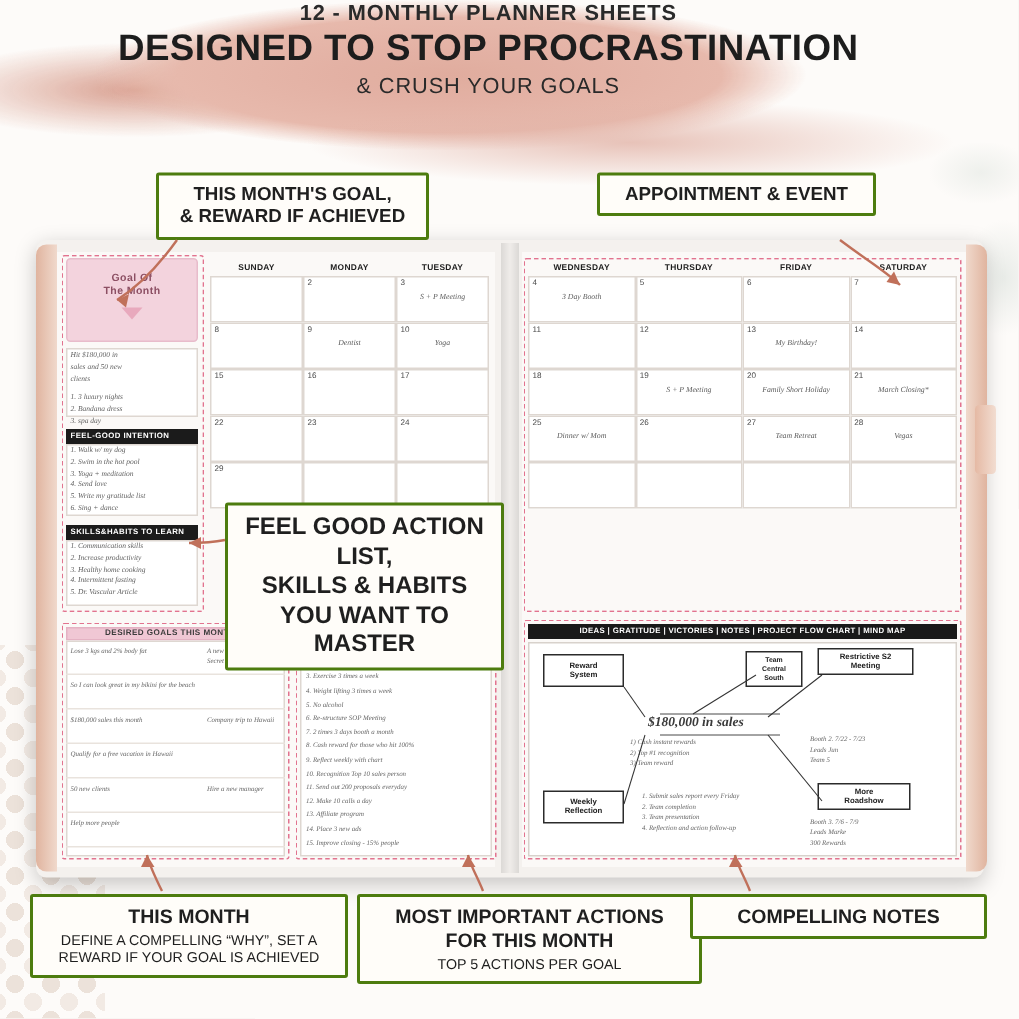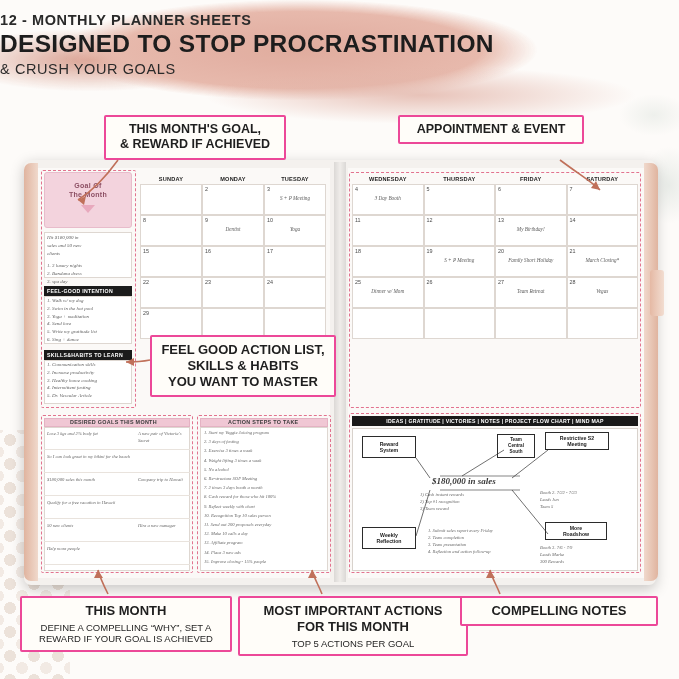--- a/index.html
+++ b/index.html
@@ -28,42 +28,42 @@
       radial-gradient(circle 6px at 10px 10px, #f0e7e0 99%, transparent 100%) 12px 12px/24px 24px;
     opacity:.8;
   }
   .bg-leaf{
     position:absolute; right:0; top:95px; width:95px; height:130px;
     background: radial-gradient(ellipse 50px 30px at 70px 20px, #eef0ec 0%, rgba(238,240,236,0) 70%),
                 radial-gradient(ellipse 40px 55px at 85px 90px, #e9ece8 0%, rgba(233,236,232,0) 70%);
   }
 
   
-  .header { position:absolute; top:12px; left:0; width:651px; }
+  .header { position:absolute; top:1px; left:0; width:651px; text-align:center; }
   .header .line1 { font-size:14.5px; letter-spacing:.6px; color:#2a2a2a; font-weight:600; }
   .header .line2 { font-size:24.5px; letter-spacing:.3px; color:#1d1d1d; font-weight:700; margin-top:2px;}
   .header .line3 { font-size:14.5px; letter-spacing:.6px; color:#2a2a2a; margin-top:3px; font-weight:500;}
 
   
   .callout {
     position:absolute;
-    border:2px solid #ec4899;
+    border:2px solid #4d7c0f;
     background:#fffdf9;
     text-align:center;
     color:#1f1f1f;
     font-weight:700;
     border-radius:2px;
     padding:5px 6px;
     line-height:1.22;
   }
   .callout .sub2 { font-weight:400; font-size:9.5px; }
 
   #co-goal   { left:104px; top:115px; width:182px; font-size:12.5px; }
   #co-cal    { left:398px; top:115px; width:186px; font-size:12.5px; }
-  #co-feel   { left:150px; top:335px; width:186px; font-size:13px; }
+  #co-feel   { left:150px; top:335px; width:186px; font-size:16px; }
   #co-goals  { left:20px;  top:596px; width:212px; font-size:13px; }
   #co-act    { left:238px; top:596px; width:230px; font-size:13px; }
   #co-ideas  { left:460px; top:596px; width:198px; font-size:13px; }
 
   
   .arrow { position:absolute; stroke:#c0705a; fill:none; stroke-width:1.6; }
 
   
   .book {
     position:absolute; left:24px; top:160px; width:632px; height:425px;

